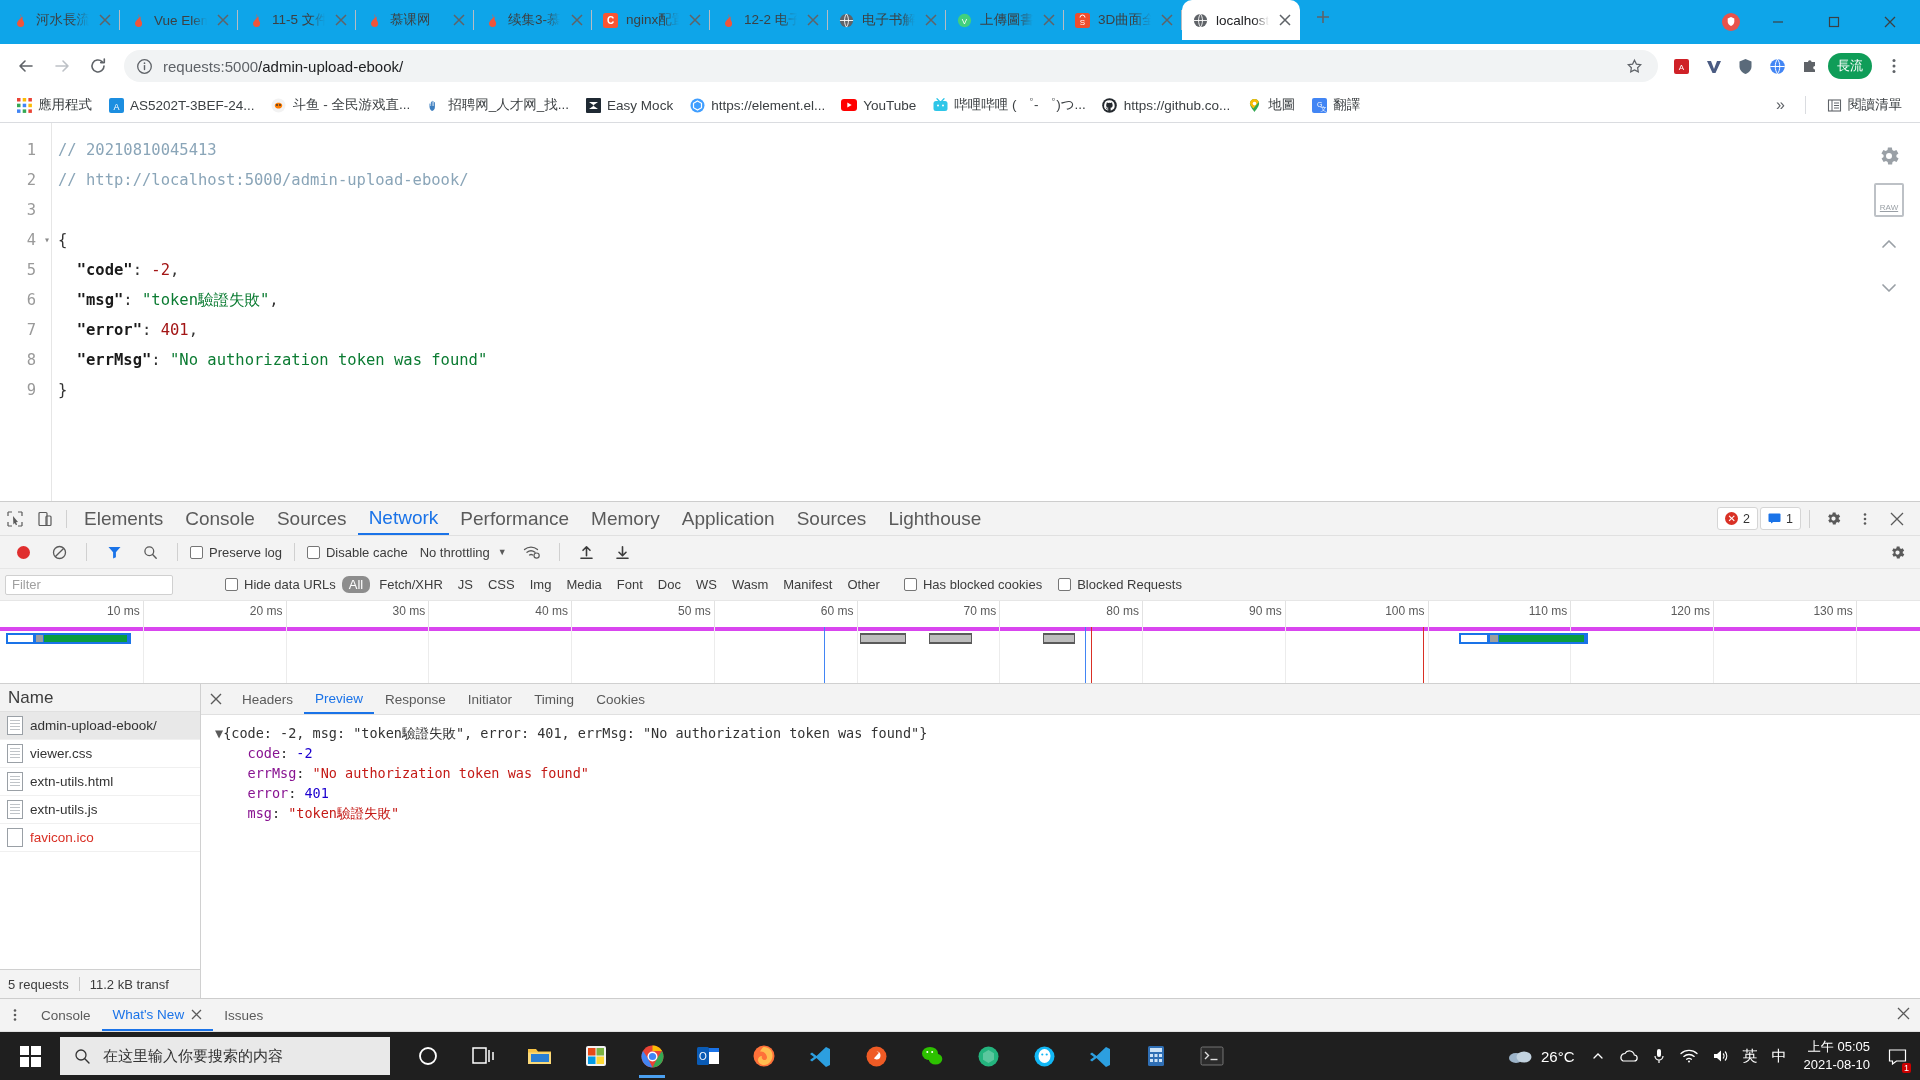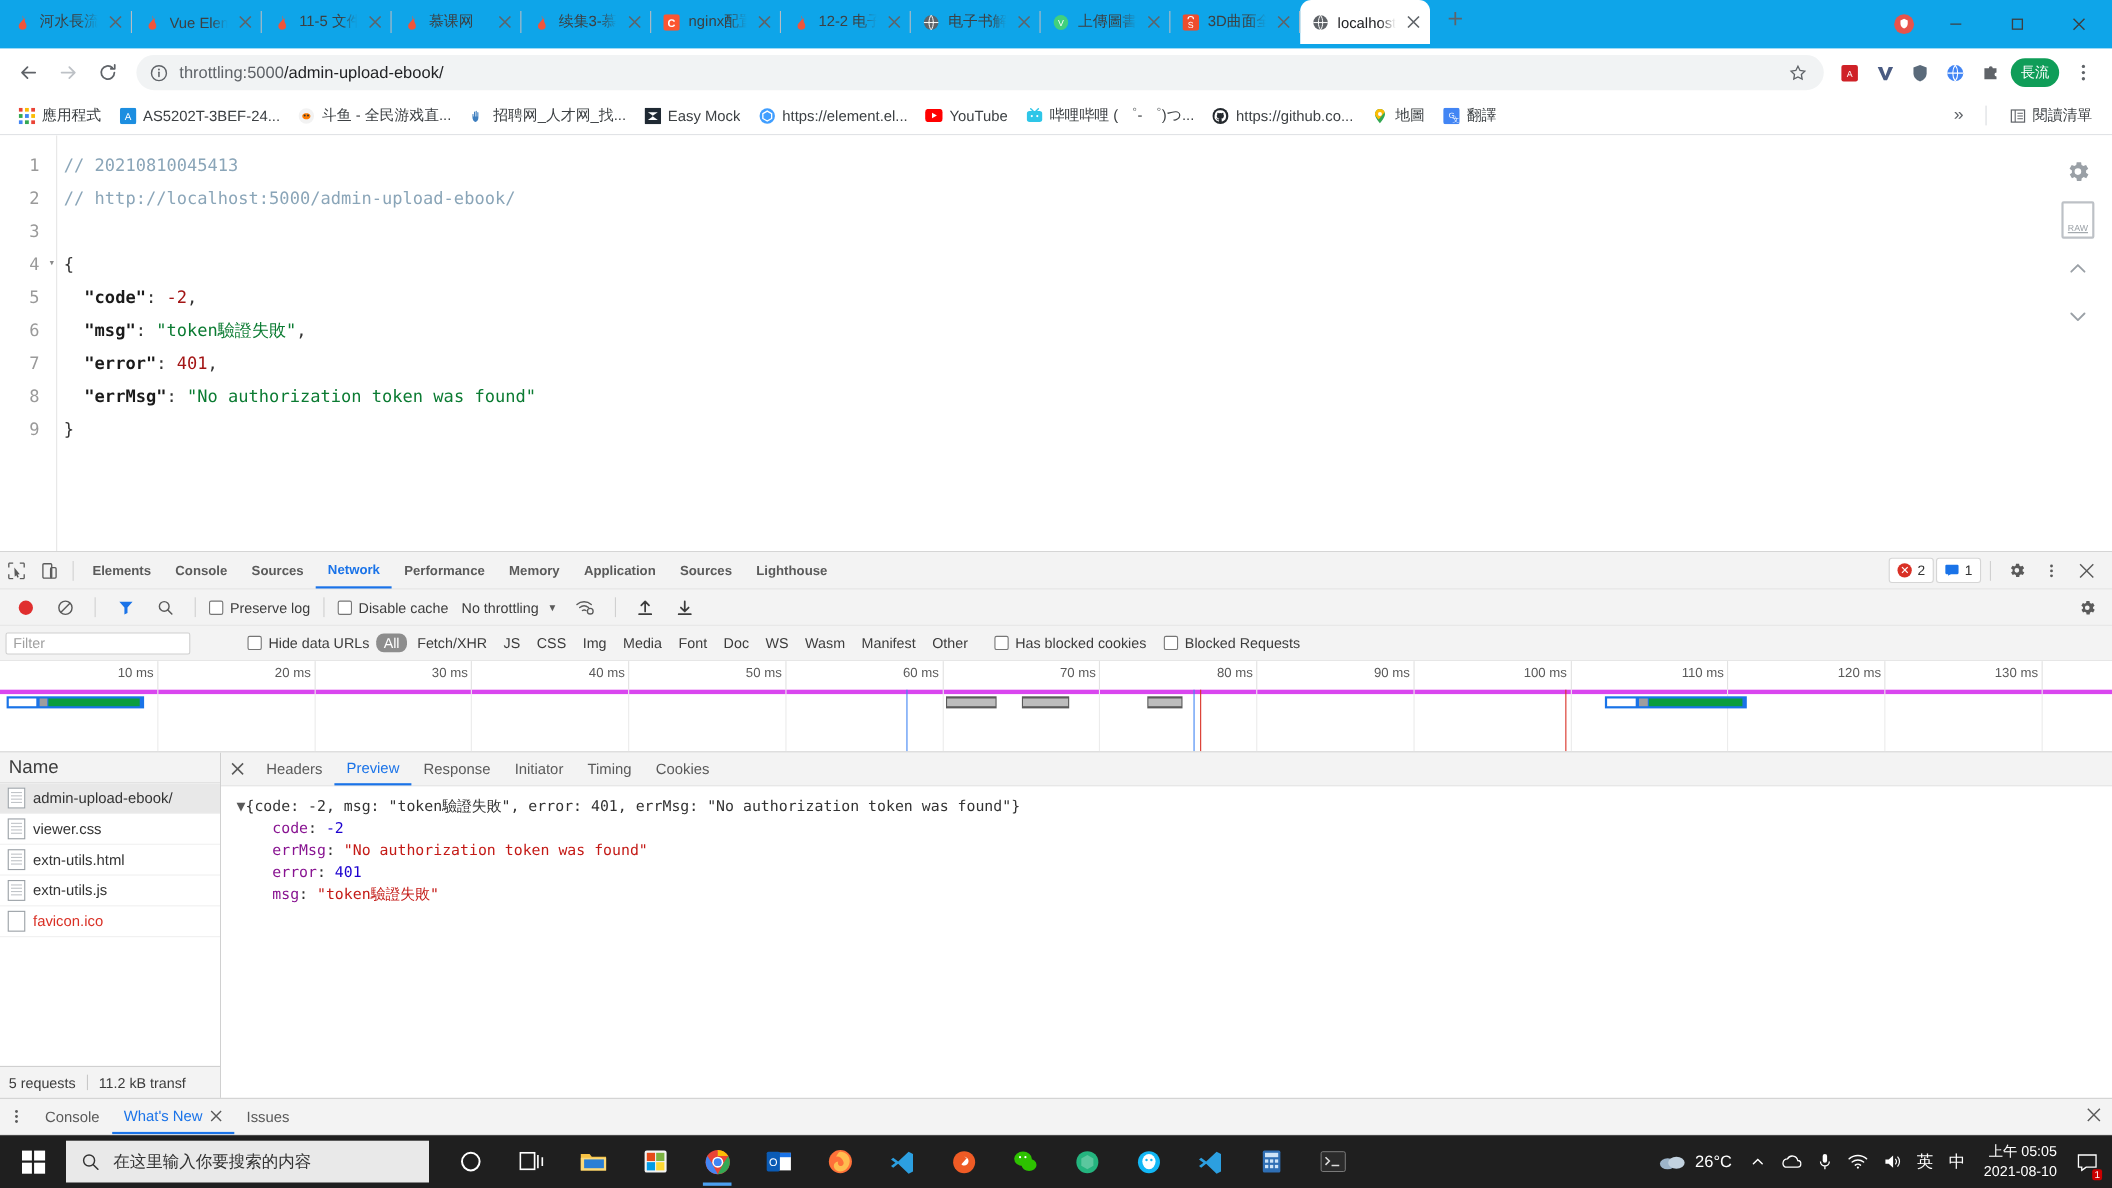--- a/index.html
+++ b/index.html
@@ -84,21 +84,21 @@
   .page-tools{position:absolute;right:14px;top:16px;display:flex;flex-direction:column;align-items:center;gap:10px;}
   .pt-ico{width:34px;height:34px;display:flex;align-items:center;justify-content:center;color:#9aa0a6;}
   .raw-box{width:30px;height:34px;border:2px solid #bdc1c6;border-radius:2px;display:flex;align-items:flex-end;justify-content:center;
            color:#9aa0a6;font-size:8px;font-family:"Liberation Sans",sans-serif;padding-bottom:3px;box-sizing:border-box;text-decoration:underline;}
 
   
   .devtools{flex:1 1 auto;display:flex;flex-direction:column;border-top:1px solid #cdcdcd;background:#fff;min-height:0;font-size:13px;color:#5a5a5a;}
   .dt-tabbar{height:33px;display:flex;align-items:center;border-bottom:1px solid #e0e0e0;flex:0 0 auto;background:#f3f3f3;}
   .dt-icobtn{width:30px;height:28px;display:flex;align-items:center;justify-content:center;color:#5a5a5a;}
   .dt-vsep{width:1px;height:18px;background:#d0d0d0;margin:0 6px;}
-  .dt-tab{height:33px;display:flex;align-items:center;padding:0 11px;font-size:12px;color:#5a5a5a;box-sizing:border-box;font-weight:bold;}
+  .dt-tab{height:33px;display:flex;align-items:center;padding:0 11px;font-size:19px;color:#5a5a5a;box-sizing:border-box;}
   .dt-tab.sel{color:#1a73e8;border-bottom:2px solid #1a73e8;}
   .dt-right{margin-left:auto;display:flex;align-items:center;padding-right:8px;gap:2px;}
   .chip{height:21px;border:1px solid #d5d5d5;border-radius:3px;display:flex;align-items:center;gap:5px;padding:0 7px;font-size:12.5px;color:#333;background:#fff;}
   .dot-err{width:13px;height:13px;border-radius:50%;background:#d93025;color:#fff;font-size:10px;display:flex;align-items:center;justify-content:center;}
 
   .dt-toolbar{height:32px;display:flex;align-items:center;padding:0 8px;gap:6px;border-bottom:1px solid #e6e6e6;flex:0 0 auto;background:#f3f3f3;}
   .rec-dot{width:13px;height:13px;border-radius:50%;background:#e02e2e;}
   .cb{display:flex;align-items:center;gap:6px;font-size:13px;color:#3c3c3c;white-space:nowrap;}
   .box{width:13px;height:13px;border:1px solid #767676;border-radius:2px;background:#fff;box-sizing:border-box;}
   .throttle{display:flex;align-items:center;gap:8px;font-size:13px;color:#3c3c3c;}
@@ -372,21 +372,21 @@
         </svg>
     </div>
     <div class="omnibox">
       <span style="display:flex;">
         <svg width="17" height="17" viewBox="0 0 17 17">
             <circle cx="8.5" cy="8.5" r="6.8" fill="none" stroke="#5f6368" stroke-width="1.3"></circle>
             <path d="M8.5 7.6v4" stroke="#5f6368" stroke-width="1.4" stroke-linecap="round"></path>
             <circle cx="8.5" cy="5.2" r="0.85" fill="#5f6368"></circle>
           </svg>
       </span>
-      <span class="omni-url"><span class="host">throttling:5000</span><span>/admin-upload-ebook/</span></span>
+      <span class="omni-url"><span class="host">requests:5000</span><span>/admin-upload-ebook/</span></span>
       <span class="omni-star">
         <svg width="17" height="17" viewBox="0 0 17 17">
             <path d="M8.5 2.2l1.9 3.9 4.3.6-3.1 3 .7 4.2-3.8-2-3.8 2 .7-4.2-3.1-3 4.3-.6z" fill="none" stroke="#5f6368" stroke-width="1.2"></path>
           </svg>
       </span>
     </div>
     <div class="ext-strip">
       <div class="ext">
         <svg width="19" height="19" viewBox="0 0 19 19">
             <rect x="2" y="2" width="15" height="15" rx="2" fill="#cf2127"></rect>

